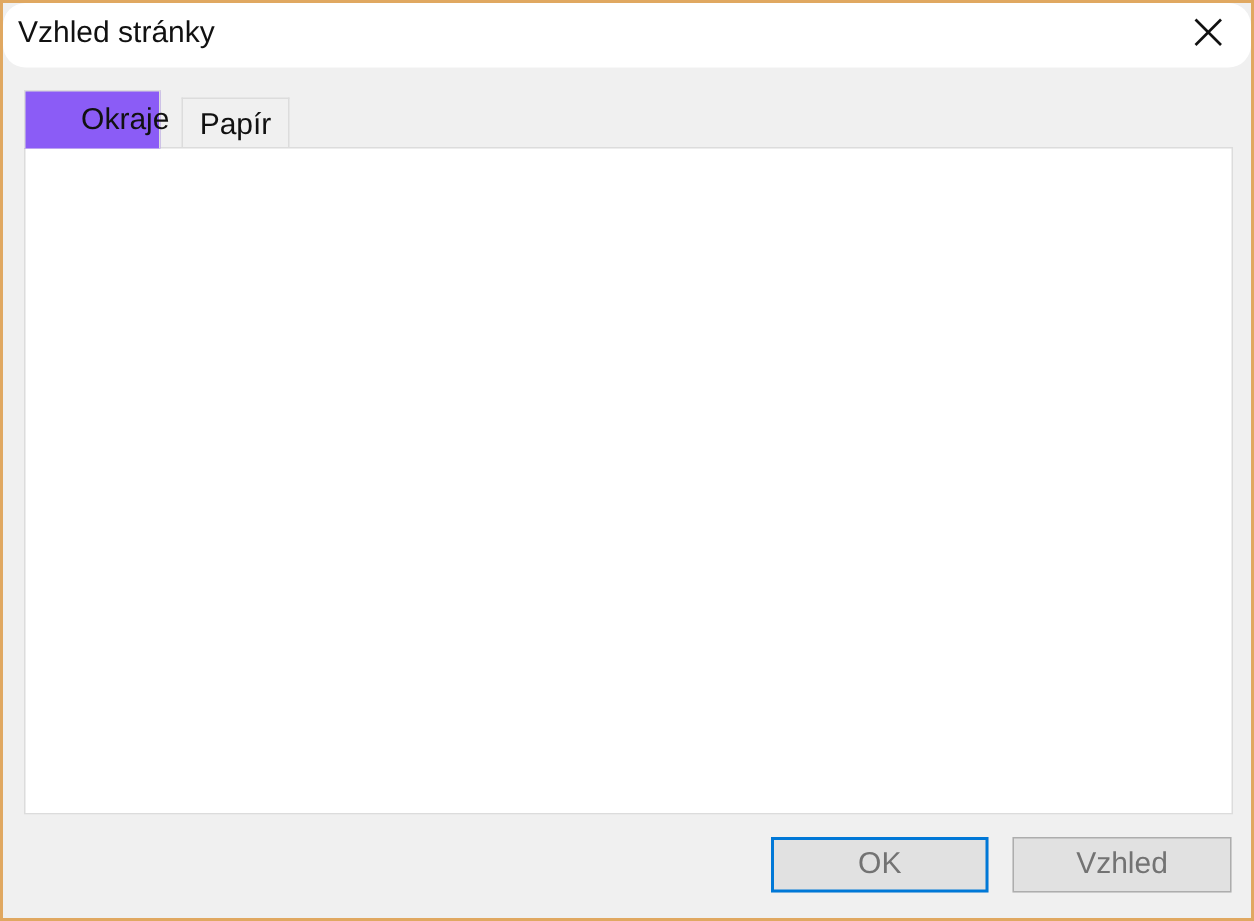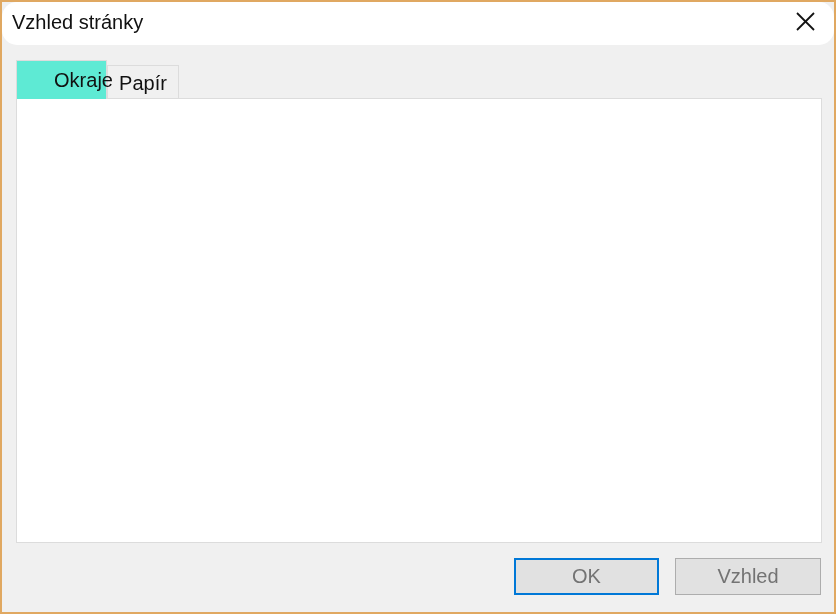--- a/index.html
+++ b/index.html
@@ -9,23 +9,23 @@
     background:#f0f0f0;border:2px solid #e0a861;
   }
   
   .titlebar{position:absolute;left:0;top:0;width:832px;height:43px;background:#ffffff;border-radius:15px;}
   .title{position:absolute;left:10px;top:9px;font-size:20px;color:#111;white-space:nowrap;}
   .close-btn{position:absolute;right:6px;top:0;width:46px;height:42px;
     display:flex;align-items:center;justify-content:center;background:transparent;border:0;cursor:default;}
   
   .tab{position:absolute;display:flex;align-items:center;justify-content:center;
     font-size:20px;color:#111;}
-  .tab.active{left:14px;top:58px;width:91px;height:39px;background:#5eead4;
+  .tab.active{left:14px;top:58px;width:91px;height:39px;background:#8b5cf6;
     border:1px solid #dcdcdc;border-bottom:none;z-index:3;padding-left:44px;}
-  .tab.inactive{left:105px;top:63px;width:72px;height:35px;background:#f0f0f0;
+  .tab.inactive{left:119px;top:63px;width:72px;height:35px;background:#f0f0f0;
     border:1px solid #dcdcdc;border-bottom:none;z-index:1;}
   .pane{position:absolute;left:14px;top:96px;width:806px;height:445px;
     background:#fff;border:1px solid #dcdcdc;z-index:2;}
   
   .mrow{position:absolute;left:0;width:836px;height:40px;}
   .mlabel{position:absolute;left:38px;top:0;height:40px;display:flex;align-items:center;
     font-size:20px;color:#111;white-space:pre;}
   .mnemo{text-decoration:underline;text-underline-offset:2px;}
   .numfield{position:absolute;left:158px;top:0;width:90px;height:40px;background:#fff;
     border:1px solid #767676;display:flex;align-items:center;justify-content:flex-end;

